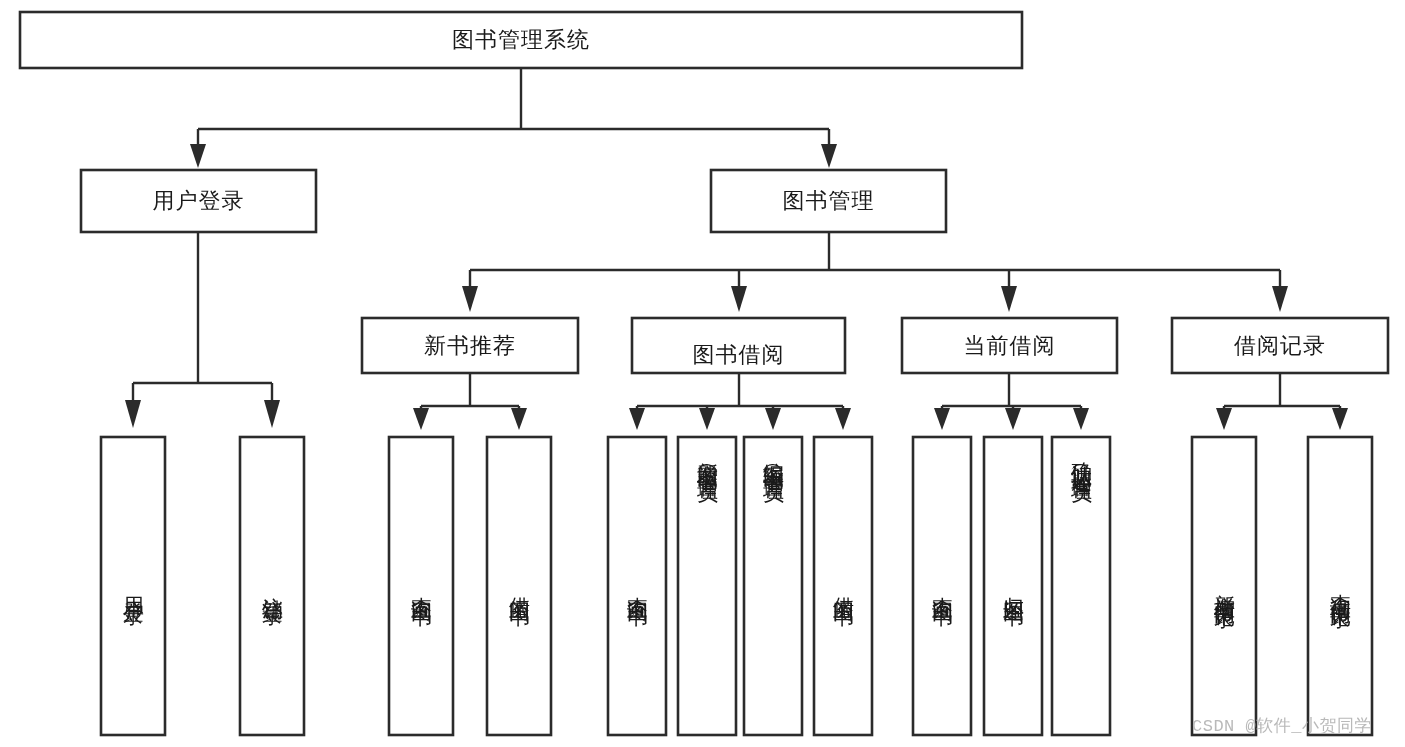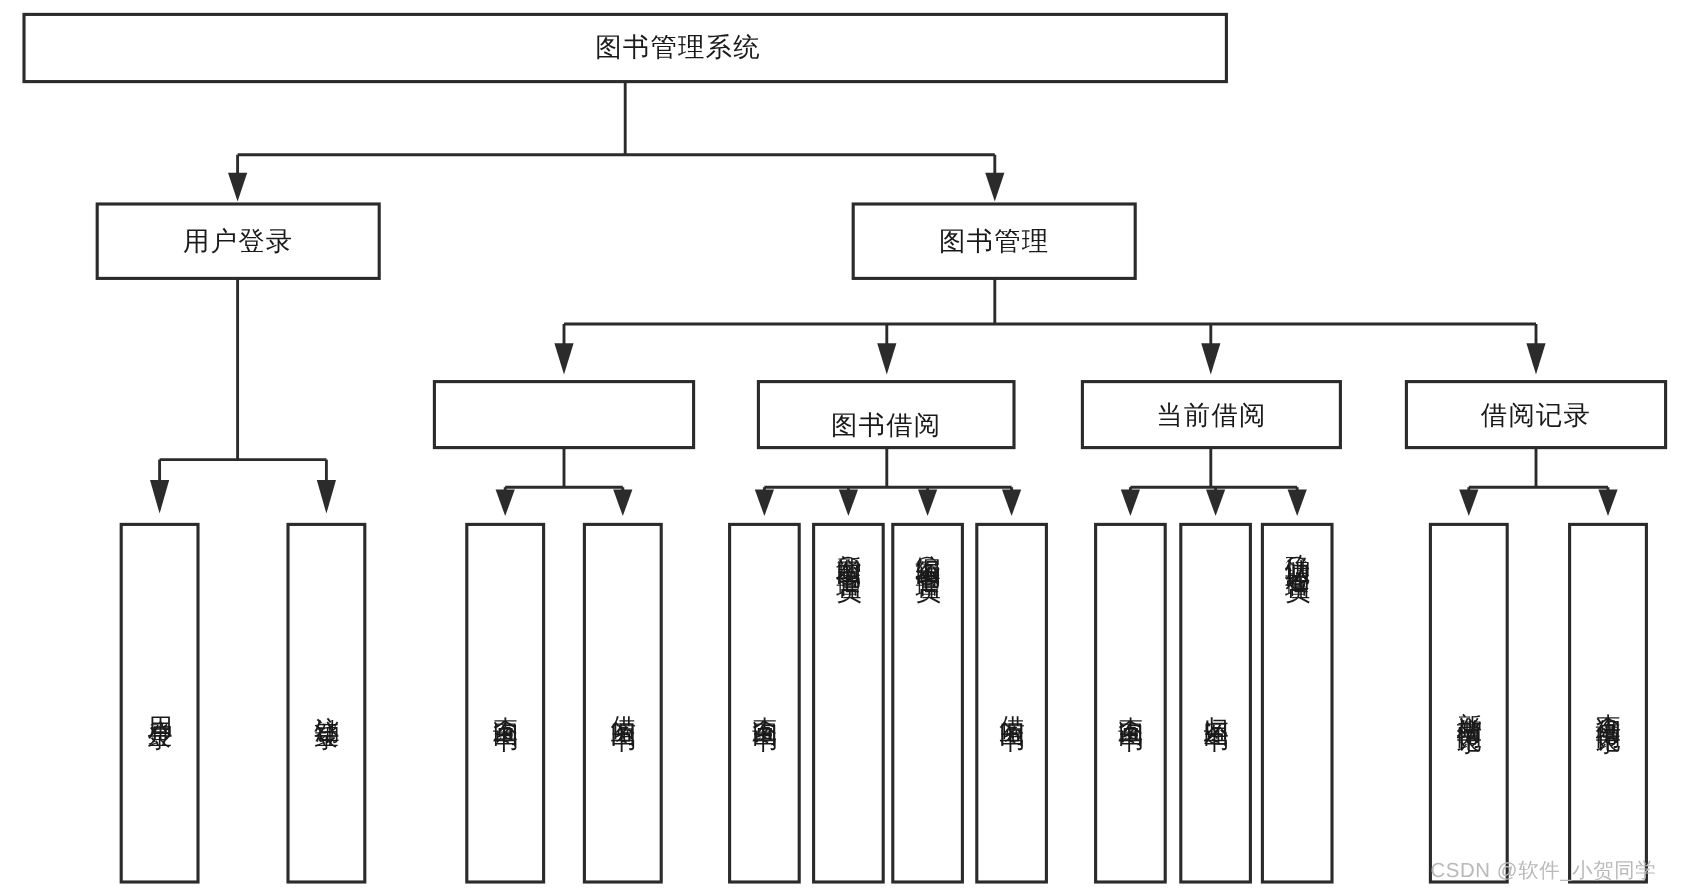--- a/index.html
+++ b/index.html
@@ -35,21 +35,21 @@
     stroke: #2b2b2b;
     stroke-width: 2.4;
     fill: none;
   }
   .arrow-head {
     fill: #2b2b2b;
     stroke: none;
   }
   .watermark-text {
     position: absolute;
-    font-family: Liberation Sans, sans-serif;
+    font-family: Liberation Mono, monospace;
     font-size: 17px;
     color: #b9b9b9;
     white-space: nowrap;
     letter-spacing: 0.5px;
     user-select: none;
   }
   .vlabel-wrap {
     position: absolute;
     display: flex;
     align-items: center;
@@ -187,32 +187,35 @@
     <rect class="node-box" x="814" y="437" width="58" height="298"></rect>
 
     <rect class="node-box" x="913" y="437" width="58" height="298"></rect>
     <rect class="node-box" x="984" y="437" width="58" height="298"></rect>
     <rect class="node-box" x="1052" y="437" width="58" height="298"></rect>
 
     <rect class="node-box" x="1192" y="437" width="64" height="298"></rect>
     <rect class="node-box" x="1308" y="437" width="64" height="298"></rect>
   </svg>
 
-  <div class="hlabel-wrap" style="left:20px; top:12px; width:1002px; height:56px;padding-left:44px;">
+  <div class="hlabel-wrap" style="left:20px; top:12px; width:1002px; height:56px;">
     <span class="hlabel-inner">图书管理系统</span>
   </div>
 
   <div class="hlabel-wrap" style="left:81px; top:170px; width:235px; height:62px;">
     <span class="hlabel-inner">用户登录</span>
   </div>
 
   <div class="hlabel-wrap" style="left:711px; top:170px; width:235px; height:62px;">
     <span class="hlabel-inner">图书管理</span>
   </div>
 
+  <div class="hlabel-wrap" style="left:362px; top:318px; width:216px; height:55px;">
+    <span class="hlabel-inner">新书推荐</span>
+  </div>
 
   <div class="hlabel-wrap" style="left:632px; top:318px; width:213px; height:73px;">
     <span class="hlabel-inner">图书借阅</span>
   </div>
 
   <div class="hlabel-wrap" style="left:1172px; top:318px; width:216px; height:55px;">
     <span class="hlabel-inner">借阅记录</span>
   </div>
 
   <div class="hlabel-wrap" style="left:902px; top:318px; width:215px; height:55px;">

